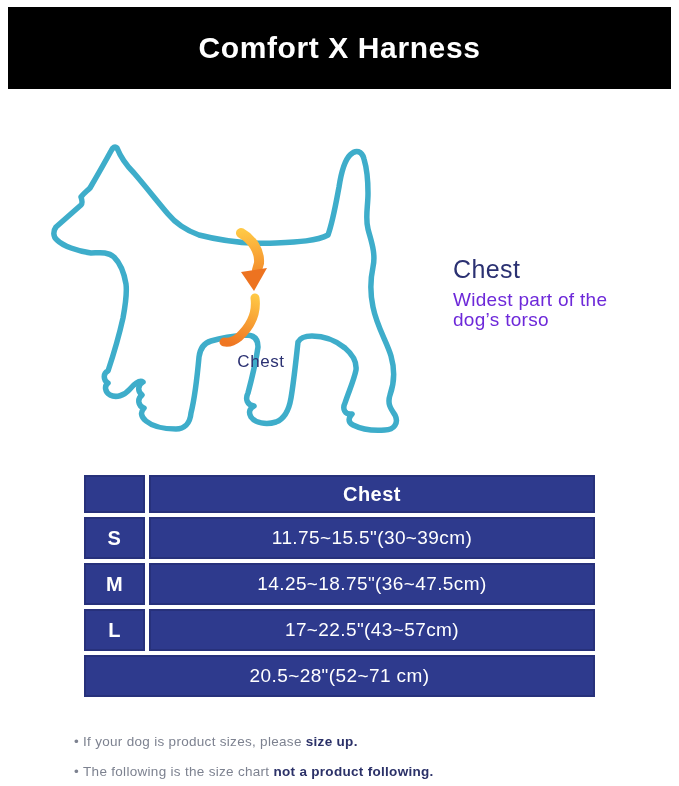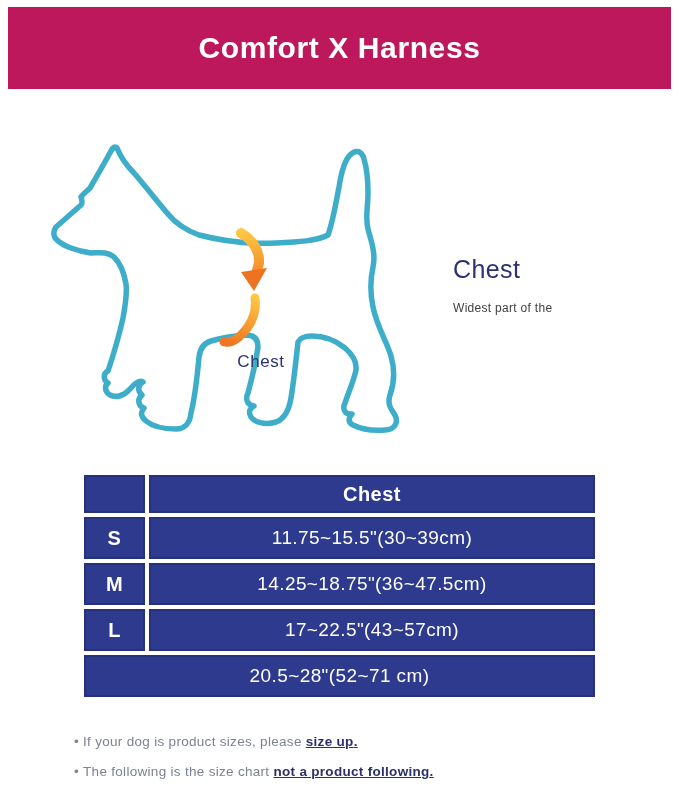--- a/index.html
+++ b/index.html
@@ -1,50 +1,50 @@
 <!DOCTYPE html>
 <html><head>
 <meta charset="utf-8">
 <style>
   html,body{margin:0;padding:0;background:#ffffff;}
   .page{position:relative;width:679px;height:786px;background:#ffffff;overflow:hidden;
         font-family:"Liberation Sans",sans-serif;}
 
   
-  .header-bar{position:absolute;left:8px;top:7px;width:663px;height:82px;background:#be185d;
+  .header-bar{position:absolute;left:8px;top:7px;width:663px;height:82px;background:#000000;
               display:flex;align-items:center;justify-content:center;}
   .header-title{color:#ffffff;font-size:30px;font-weight:bold;letter-spacing:.6px;}
 
   
   .dog-figure{position:absolute;left:40px;top:130px;width:400px;height:330px;}
   .band-label{position:absolute;left:206px;top:352px;width:110px;text-align:center;
               color:#2b3172;font-size:17px;letter-spacing:.6px;}
 
   
   .callout{position:absolute;left:453px;top:255px;width:180px;}
   .callout-title{color:#2b3172;font-size:25px;font-weight:500;letter-spacing:.4px;}
-  .callout-desc{margin-top:14px;color:#404040;font-size:12px;line-height:20px;letter-spacing:.3px;}
+  .callout-desc{margin-top:6px;color:#6d28d9;font-size:19px;line-height:20px;letter-spacing:.3px;}
 
   
   .size-table{position:absolute;left:84px;top:475px;width:511px;display:flex;flex-direction:column;gap:4px;}
   .t-row{display:flex;gap:4px;}
   .t-cell{background:#2e3a8d;border:2px solid #27317b;box-sizing:border-box;color:#ffffff;
           display:flex;align-items:center;justify-content:center;}
   .t-size{width:61px;flex:0 0 61px;font-weight:bold;font-size:20px;letter-spacing:.5px;}
   .t-val{flex:1;font-size:19px;letter-spacing:.4px;}
   .t-head{height:38px;}
   .t-data{height:42px;}
   .t-header-label{font-weight:bold;font-size:20px;letter-spacing:.5px;}
   .t-corner{background:#2e3a8d;}
 
   
   .notes{position:absolute;left:74px;top:734px;width:560px;}
   .note-line{color:#7d8290;font-size:13.5px;letter-spacing:.3px;margin-bottom:15px;}
   .note-bullet{margin-right:4px;color:#7d8290;}
-  .note-bold{color:#2b3168;font-weight:bold;text-decoration:underline;}
+  .note-bold{color:#2b3168;font-weight:bold;}
 </style>
 </head>
 <body>
 
 <div class="page">
 
   <div class="header-bar">
     <div class="header-title">Comfort X Harness</div>
   </div>
 
@@ -85,20 +85,21 @@
 
     <path fill="none" stroke="url(#bandGrad2)" stroke-width="9" stroke-linecap="round" d="M 215,168 C 217,183 211,196 199,207 C 194,211 188,213 184,212"></path>
   </svg>
 
   <div class="band-label">Chest</div>
 
   <div class="callout">
     <div class="callout-title">Chest</div>
     <div class="callout-desc">
       <div>Widest part of the</div>
+      <div>dog’s torso</div>
     </div>
   </div>
 
   <div class="size-table">
     <div class="t-row">
       <div class="t-cell t-size t-head t-corner"></div>
       <div class="t-cell t-val t-head">
         <span class="t-header-label">Chest</span>
       </div>
     </div>

